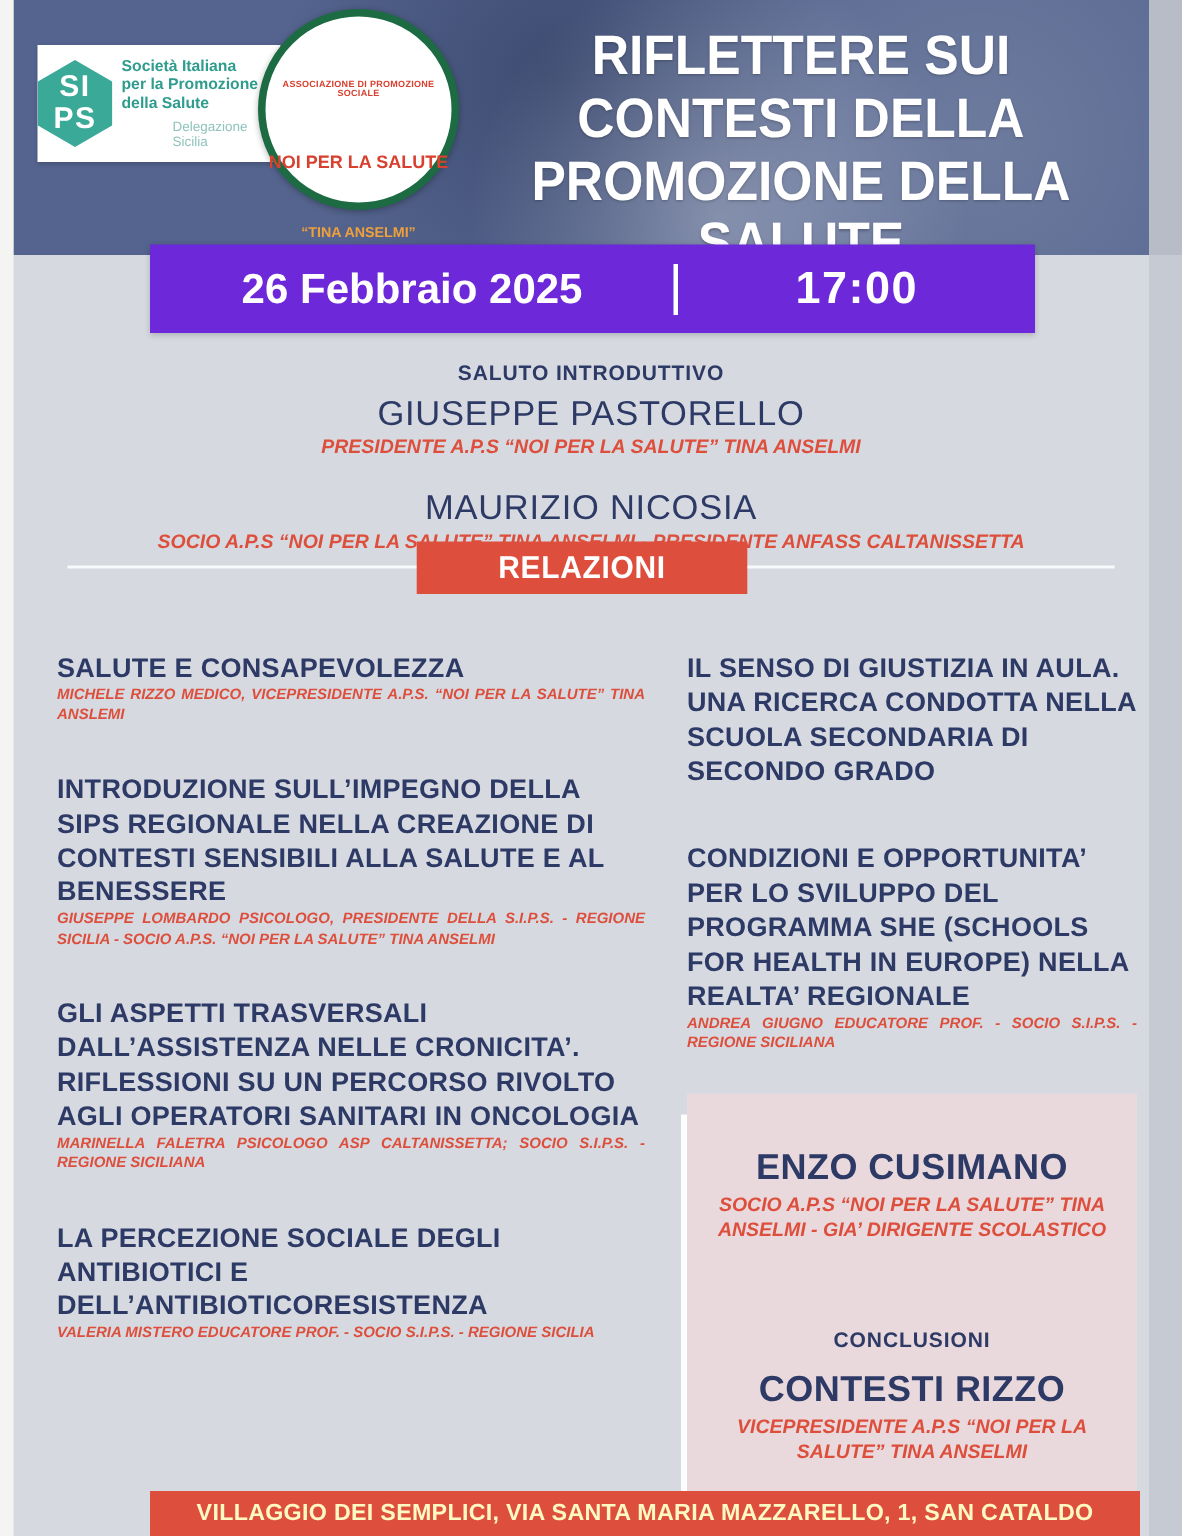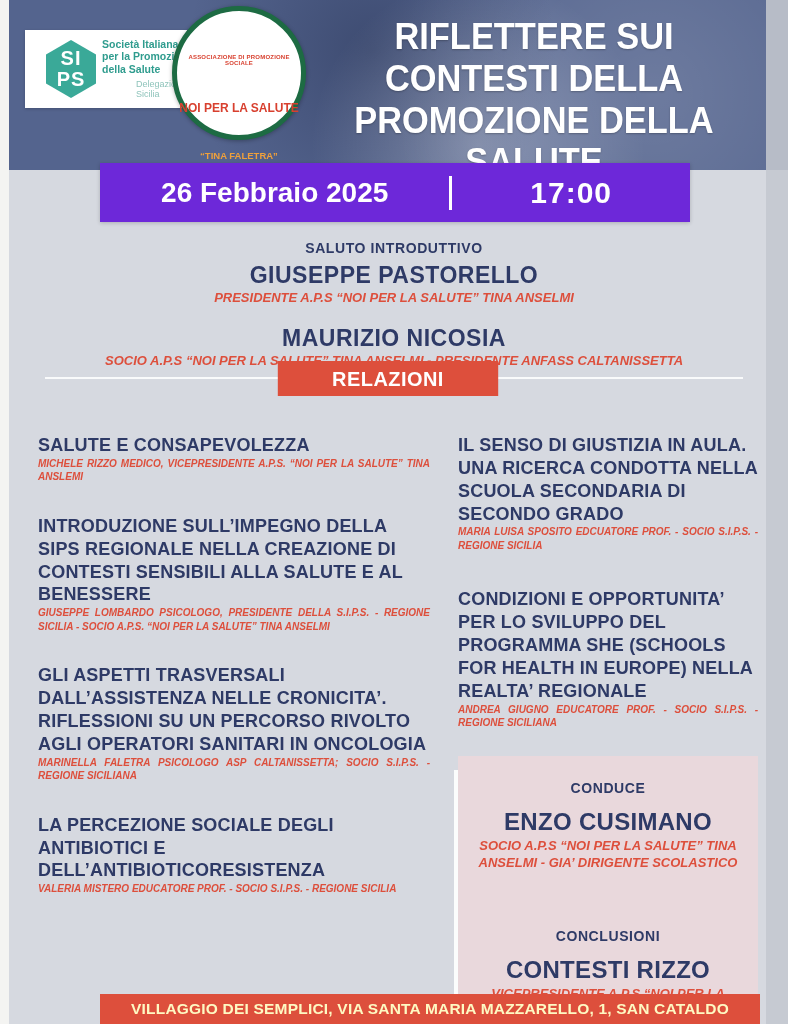--- a/index.html
+++ b/index.html
@@ -26,21 +26,21 @@
     position:absolute;top:16px;left:298px;width:472px;z-index:5;
     color:#fff;text-align:center;
     font-size:37px;font-weight:bold;line-height:1.13;
     transform:scaleX(.93);transform-origin:50% 0;
     text-shadow:0 1px 2px rgba(0,0,0,.25);
   }
 
   
   .sips-box{
     position:absolute;top:30px;left:25px;width:162px;height:78px;z-index:6;
-    background:#fff;display:flex;align-items:center;padding:4px 21px;box-sizing:border-box;
+    background:#fff;display:flex;align-items:center;padding:4px 0;box-sizing:border-box;
     box-shadow:0 1px 3px rgba(0,0,0,.2);
   }
   .sips-hex{
     width:50px;height:58px;background:#3aa998;flex:0 0 auto;
     clip-path:polygon(50% 0,100% 25%,100% 75%,50% 100%,0 75%,0 25%);
     color:#fff;font-weight:bold;font-size:20px;line-height:1.05;
     display:flex;flex-direction:column;align-items:center;justify-content:center;
     letter-spacing:1px;
   }
   .sips-text{margin-left:6px;color:#2f9c8e;font-size:10.5px;line-height:1.2;}
@@ -66,21 +66,21 @@
     background:#6d28d9;color:#fff;display:flex;align-items:center;
     box-shadow:0 1px 4px rgba(0,0,0,.2);
   }
   .date-banner .date{flex:1.25;text-align:center;font-size:28px;font-weight:bold;}
   .date-banner .divider{width:3px;height:34px;background:#fff;}
   .date-banner .time{flex:.85;text-align:center;font-size:30px;font-weight:bold;letter-spacing:1px;}
 
   
   .intro{position:absolute;top:240px;left:60px;right:60px;text-align:center;}
   .section-label{font-size:14px;font-weight:bold;color:#2e3a66;letter-spacing:.6px;}
-  .intro .name{font-size:23px;font-weight:bold;color:#2e3a66;margin-top:6px;letter-spacing:.5px;}
+  .intro .name{font-size:23px;font-weight:normal;color:#2e3a66;margin-top:6px;letter-spacing:.5px;}
   .intro .role{font-size:13px;font-weight:bold;font-style:italic;color:#dd4f3c;margin-top:1px;line-height:1.3;}
   .intro .speaker2{margin-top:18px;}
 
   
   .relazioni-rule{position:absolute;top:377px;left:45px;right:45px;height:2px;background:rgba(255,255,255,.85);z-index:1;}
   .relazioni-banner{
     position:absolute;top:361px;left:272px;width:232px;height:35px;z-index:2;
     background:#dd4f3c;color:#fff;display:flex;align-items:center;justify-content:center;
     font-size:21px;font-weight:bold;letter-spacing:.5px;
     transform:scaleX(.95);
@@ -150,21 +150,21 @@
       </g>
     </defs>
     <use href="#hand" style="color:#e0392b" transform="rotate(8 60 58)"></use>
     <use href="#hand" style="color:#f59a23" transform="rotate(80 60 58)"></use>
     <use href="#hand" style="color:#cc2f8e" transform="rotate(152 60 58)"></use>
     <use href="#hand" style="color:#2e9fd8" transform="rotate(224 60 58)"></use>
     <use href="#hand" style="color:#3cb54a" transform="rotate(296 60 58)"></use>
   </svg>
   <div class="aps-orgtype">ASSOCIAZIONE DI PROMOZIONE SOCIALE</div>
   <div class="aps-name">NOI PER LA SALUTE</div>
-  <div class="aps-sub">“TINA FALETRA”</div>
+  <div class="aps-sub">“TINA ANSELMI”</div>
   <div class="aps-city">CALTANISSETTA</div>
 </div>
 
 <div class="header-title">RIFLETTERE SUI CONTESTI DELLA PROMOZIONE DELLA SALUTE</div>
 
 <div class="date-banner">
   <div class="date">26 Febbraio 2025</div>
   <div class="divider"></div>
   <div class="time">17:00</div>
 </div>
@@ -198,29 +198,27 @@
     </div>
     <div>
       <div class="talk-title">LA PERCEZIONE SOCIALE DEGLI ANTIBIOTICI E DELL’ANTIBIOTICORESISTENZA</div>
       <div class="talk-speaker">VALERIA MISTERO EDUCATORE PROF. - SOCIO S.I.P.S. - REGIONE SICILIA</div>
     </div>
   </div>
 
   <div class="col-right">
     <div>
       <div class="talk-title">IL SENSO DI GIUSTIZIA IN AULA. UNA RICERCA CONDOTTA NELLA SCUOLA SECONDARIA DI SECONDO GRADO</div>
-      <div class="talk-speaker">MARIA LUISA SPOSITO EDCUATORE PROF. - SOCIO S.I.P.S. - REGIONE SICILIA</div>
     </div>
     <div class="talk-r2">
       <div class="talk-title">CONDIZIONI E OPPORTUNITA’ PER LO SVILUPPO DEL PROGRAMMA SHE (SCHOOLS FOR HEALTH IN EUROPE) NELLA REALTA’ REGIONALE</div>
       <div class="talk-speaker">ANDREA GIUGNO EDUCATORE PROF. - SOCIO S.I.P.S. - REGIONE SICILIANA</div>
     </div>
 
     <div class="pink-box">
-      <div class="section-label">CONDUCE</div>
       <div class="name">ENZO CUSIMANO</div>
       <div class="role">SOCIO A.P.S “NOI PER LA SALUTE” TINA ANSELMI - GIA’ DIRIGENTE SCOLASTICO</div>
       <div class="conclusioni">
         <div class="section-label">CONCLUSIONI</div>
         <div class="name">CONTESTI RIZZO</div>
         <div class="role">VICEPRESIDENTE A.P.S “NOI PER LA SALUTE” TINA ANSELMI</div>
       </div>
     </div>
   </div>
 </div>

